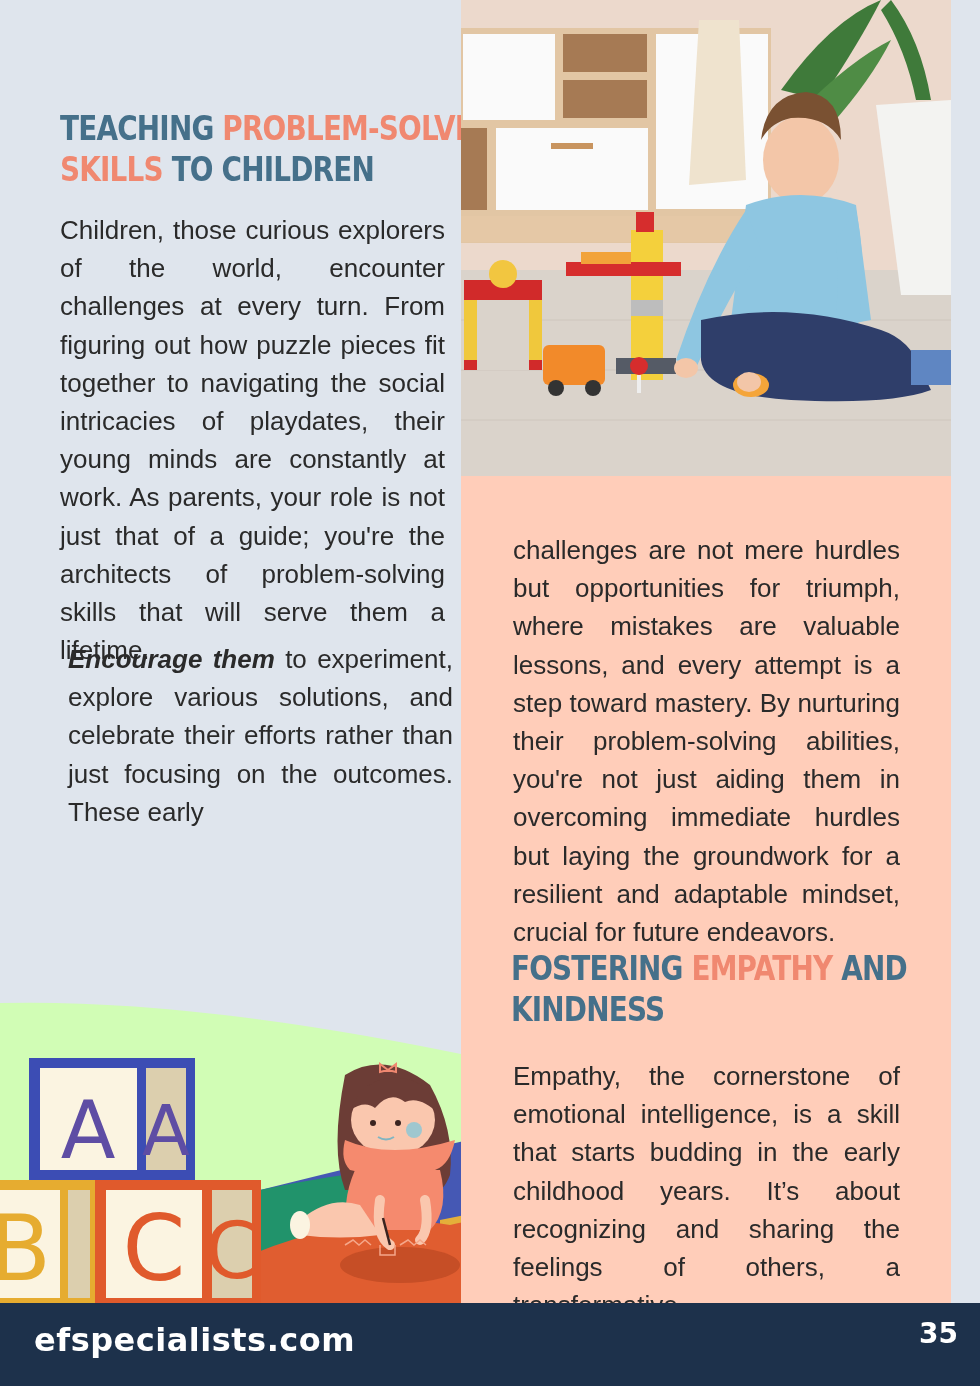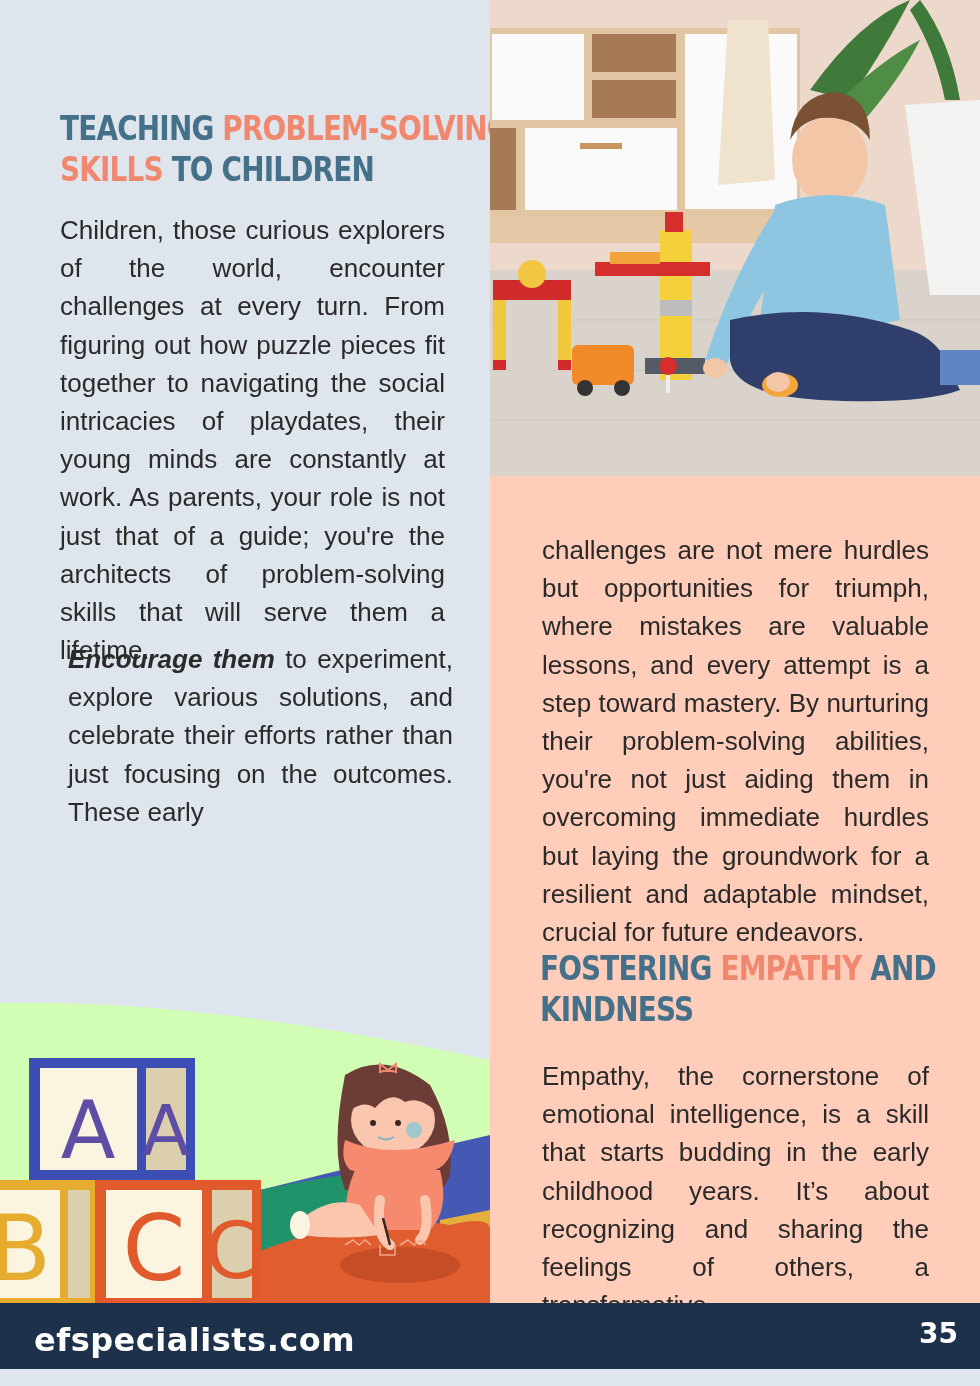--- a/index.html
+++ b/index.html
@@ -1,33 +1,33 @@
 <!DOCTYPE html>
 <html><head>
 <meta charset="utf-8">
 <style>
   html, body { margin: 0; padding: 0; }
   body { width: 980px; height: 1386px; position: relative; overflow: hidden; background: #DFE5ED; font-family: "Liberation Sans", sans-serif; }
   .left-panel { position: absolute; left: 0; top: 0; width: 490px; height: 1303px; background: #DFE5ED; overflow: hidden; }
-  .right-panel { position: absolute; left: 490px; top: 0; width: 490px; height: 1303px; background: #FFCDB9; overflow: hidden; }
+  .right-panel { position: absolute; left: 461px; top: 0; width: 490px; height: 1303px; background: #FFCDB9; overflow: hidden; }
   .heading { font-family: "DejaVu Sans", sans-serif; font-weight: bold; text-transform: uppercase; letter-spacing: -1px; font-size: 34px; line-height: 41px; color: #45708A; transform: scaleX(0.82); transform-origin: left top; white-space: nowrap; }
   .heading .accent { color: #F08870; }
   .left-heading { position: absolute; left: 60px; top: 108px; }
   .right-heading { position: absolute; left: 50px; top: 948px; }
   .body-text { font-family: "Liberation Sans", sans-serif; font-size: 26px; line-height: 38.2px; color: #2A2A2A; text-align: justify; text-align-last: left; }
   .left-text { position: absolute; left: 60px; width: 385px; }
   .right-text { position: absolute; left: 52px; width: 387px; }
   .p1 { top: 211px; }
   .p2 { top: 632px; }
   .p3 { top: 531px; }
   .p4 { top: 1057px; }
   .bold-ital { font-weight: bold; font-style: italic; }
   .photo { position: absolute; left: 0; top: 0; width: 490px; height: 476px; overflow: hidden; background: #EADCD2; }
   .illustration { position: absolute; left: 0; top: 990px; width: 490px; height: 313px; }
-  .footer { position: absolute; left: 0; top: 1303px; width: 980px; height: 66px; background: #1D314B; }
+  .footer { position: absolute; left: 0; top: 1303px; width: 980px; height: 84px; background: #1D314B; }
   .footer-site { position: absolute; left: 34px; top: 18px; font-family: "DejaVu Sans", sans-serif; font-weight: bold; font-size: 32px; color: #FFFFFF; letter-spacing: 0.5px; }
   .footer-page { position: absolute; right: 22px; top: 14px; font-family: "DejaVu Sans", sans-serif; font-weight: bold; font-size: 28px; color: #FFFFFF; }
 </style>
 </head>
 <body>
 
 <div class="left-panel">
   <div class="heading left-heading">
     <div><span>Teaching </span><span class="accent">Problem-Solving</span></div>
     <div><span class="accent">Skills</span><span> to Children</span></div>

